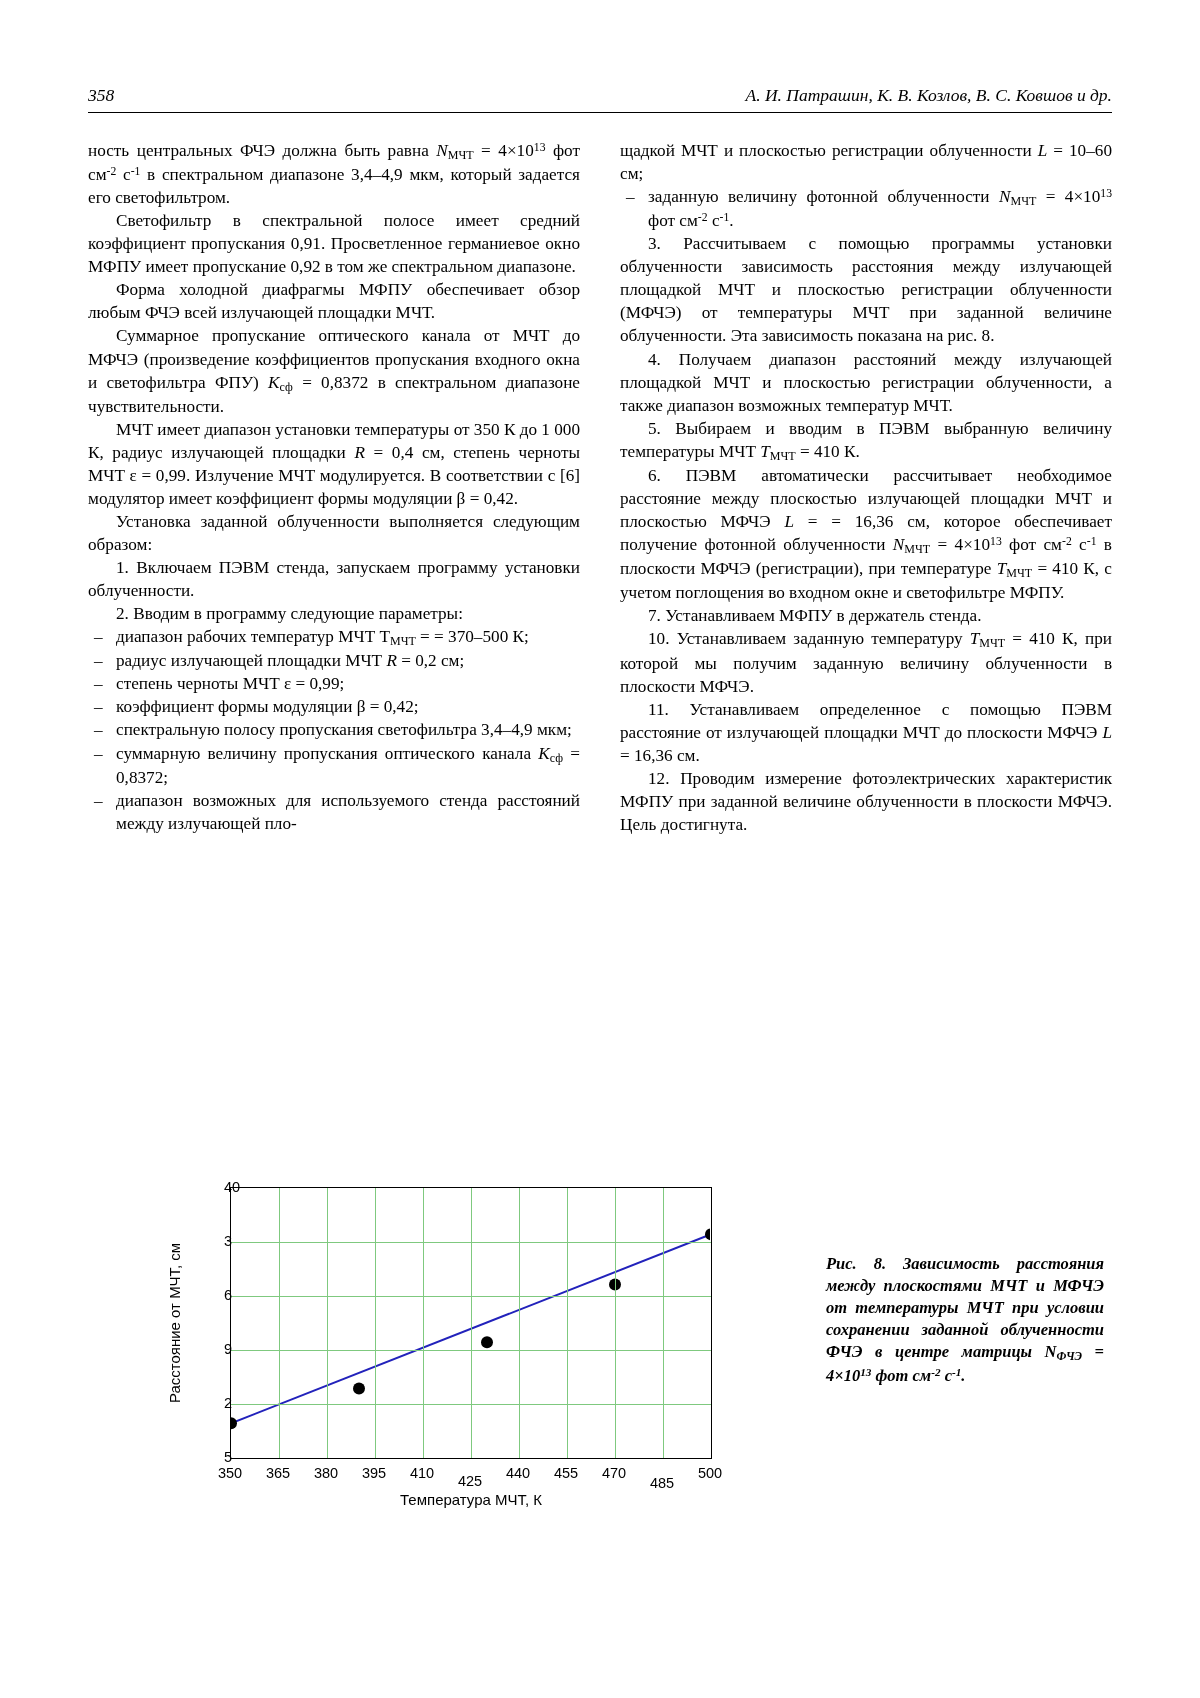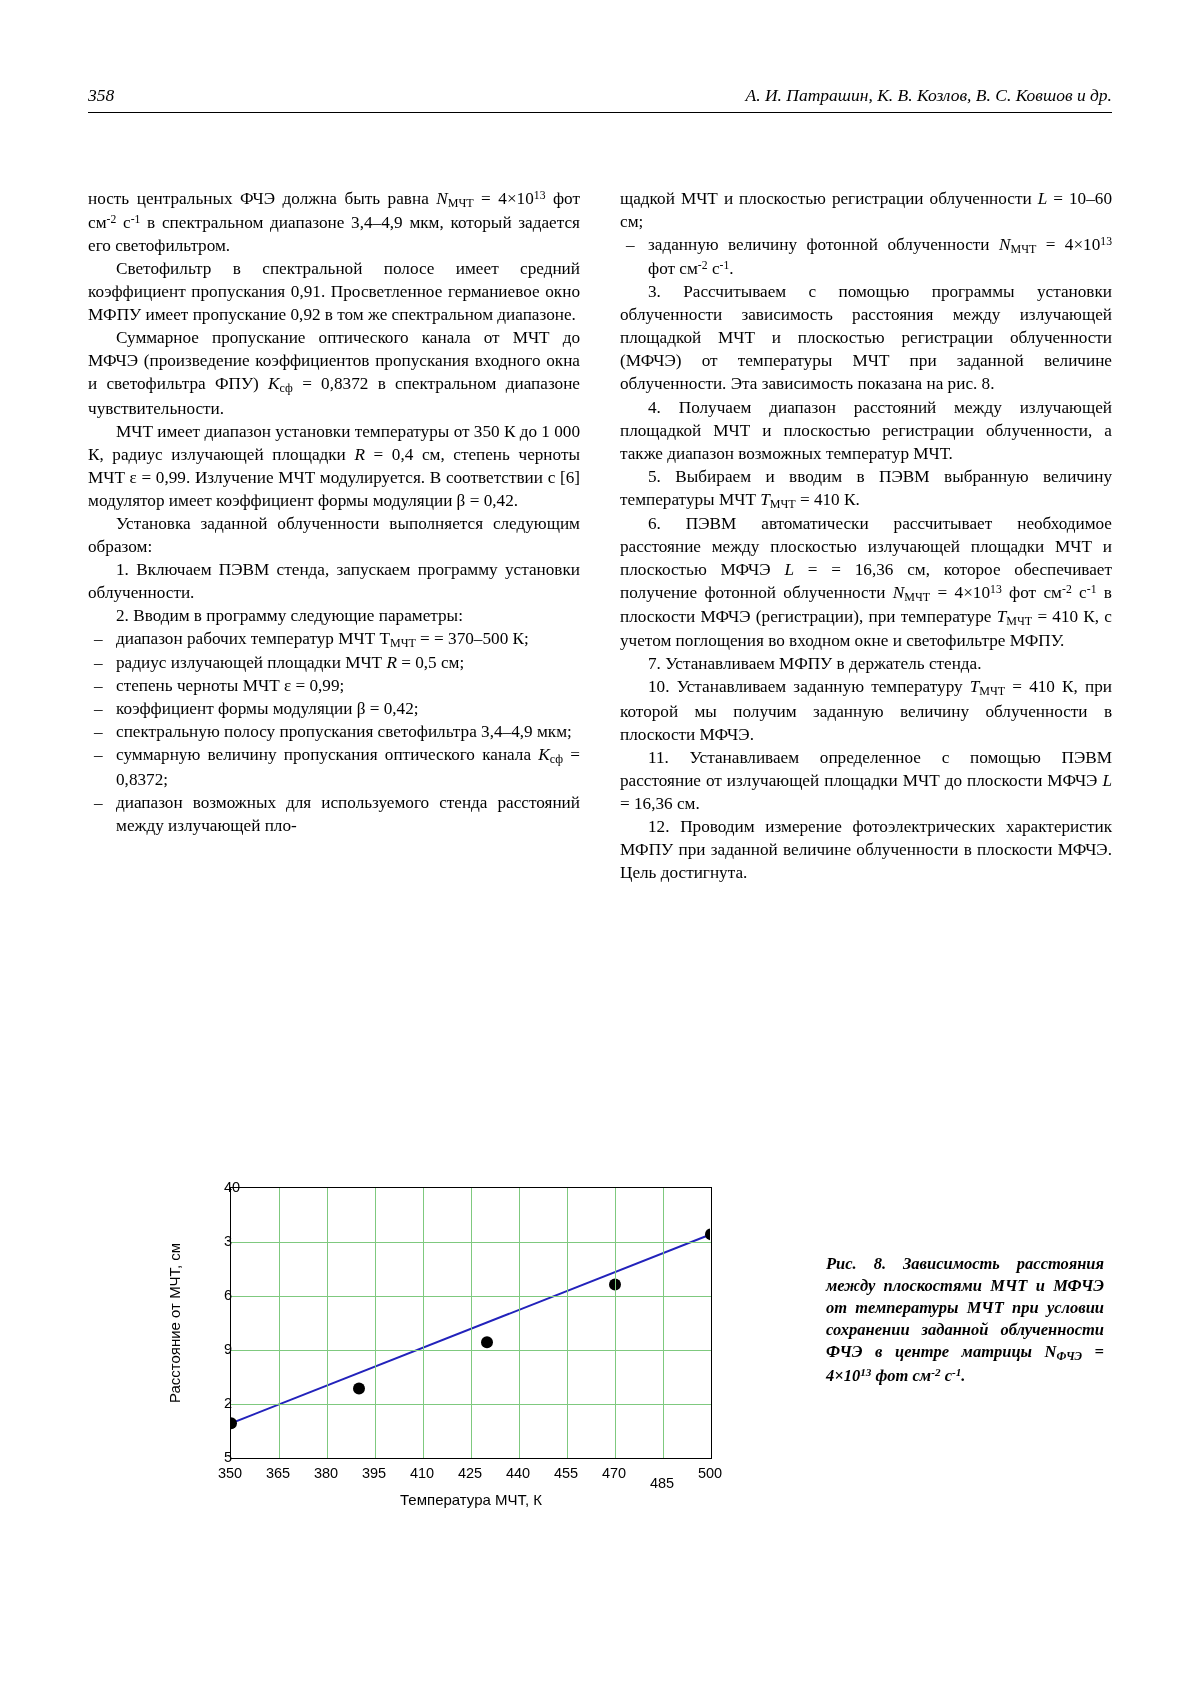--- a/index.html
+++ b/index.html
@@ -45,21 +45,21 @@
   .col {
     width: 492px;
     font-size: 17.2px;
     line-height: 1.34;
     text-align: justify;
   }
   .col p {
     margin: 0;
     text-indent: 28px;
   }
-  .col p.noindent { text-indent: 0; margin-top: 48px; }
+  .col p.noindent { text-indent: 0; }
   sub { font-size: 0.7em; vertical-align: -0.25em; }
   sup { font-size: 0.68em; vertical-align: 0.45em; }
   i { font-style: italic; }
 
   ul.dashlist {
     list-style: none;
     margin: 0;
     padding: 0;
   }
   ul.dashlist > li {
@@ -165,34 +165,35 @@
   </div>
 
   <div class="columns">
 
     <div class="col">
 
       <p class="noindent"><span>ность центральных ФЧЭ должна быть равна </span><i>N</i><sub>МЧТ</sub><span> = 4×10</span><sup>13</sup><span> фот см</span><sup>-2</sup><span> с</span><sup>-1</sup><span> в спектральном диапазоне 3,4–4,9 мкм, который задается его светофильтром.</span></p>
 
       <p>Светофильтр в спектральной полосе имеет средний коэффициент пропускания 0,91. Просветленное германиевое окно МФПУ имеет пропускание 0,92 в том же спектральном диапазоне.</p>
 
+      <p>Форма холодной диафрагмы МФПУ обеспечивает обзор любым ФЧЭ всей излучающей площадки МЧТ.</p>
 
       <p><span>Суммарное пропускание оптического канала от МЧТ до МФЧЭ (произведение коэффициентов пропускания входного окна и светофильтра ФПУ) </span><i>K</i><sub>сф</sub><span> = 0,8372 в спектральном диапазоне чувствительности.</span></p>
 
       <p><span>МЧТ имеет диапазон установки температуры от 350 К до 1 000 К, радиус излучающей площадки </span><i>R</i><span> = 0,4 см, степень черноты МЧТ ε = 0,99. Излучение МЧТ модулируется. В соответствии с [6] модулятор имеет коэффициент формы модуляции β = 0,42.</span></p>
 
       <p>Установка заданной облученности выполняется следующим образом:</p>
 
       <p>1. Включаем ПЭВМ стенда, запускаем программу установки облученности.</p>
 
       <p>2. Вводим в программу следующие параметры:</p>
 
       <ul class="dashlist">
         <li><span class="dash">–</span><span>диапазон рабочих температур МЧТ Т</span><sub>МЧТ</sub><span> = = 370–500 К;</span></li>
-        <li><span class="dash">–</span><span>радиус излучающей площадки МЧТ </span><i>R</i><span> = 0,5 см;</span></li>
+        <li><span class="dash">–</span><span>радиус излучающей площадки МЧТ </span><i>R</i><span> = 0,2 см;</span></li>
         <li><span class="dash">–</span><span>степень черноты МЧТ ε = 0,99;</span></li>
         <li><span class="dash">–</span><span>коэффициент формы модуляции β = 0,42;</span></li>
         <li><span class="dash">–</span><span>спектральную полосу пропускания светофильтра 3,4–4,9 мкм;</span></li>
         <li><span class="dash">–</span><span>суммарную величину пропускания оптического канала </span><i>K</i><sub>сф</sub><span> = 0,8372;</span></li>
         <li><span class="dash">–</span><span>диапазон возможных для используемого стенда расстояний между излучающей пло-</span></li>
       </ul>
 
     </div>
 
     <div class="col">
@@ -244,21 +245,21 @@
           <div class="ytick" style="position: absolute; left: 106px; top: 120px; transform: translate(-100%, -50%); margin-right: 0px;">6</div>
           <div class="ytick" style="position: absolute; left: 106px; top: 66px; transform: translate(-100%, -50%); margin-right: 0px;">3</div>
           <div class="ytick" style="position: absolute; left: 106px; top: 12px; transform: translate(-100%, -50%); margin-right: 0px;">40</div>
         </div>
       <div id="xtick-host">
           <div class="xtick" style="position: absolute; left: 112px; top: 290px; margin-top: 0px;">350</div>
           <div class="xtick" style="position: absolute; left: 160px; top: 290px; margin-top: 0px;">365</div>
           <div class="xtick" style="position: absolute; left: 208px; top: 290px; margin-top: 0px;">380</div>
           <div class="xtick" style="position: absolute; left: 256px; top: 290px; margin-top: 0px;">395</div>
           <div class="xtick" style="position: absolute; left: 304px; top: 290px; margin-top: 0px;">410</div>
-          <div class="xtick" style="position: absolute; left: 352px; top: 290px; margin-top: 0px;">425</div>
+          <div class="xtick" style="position: absolute; left: 352px; top: 290px; margin-top: 8px;">425</div>
           <div class="xtick" style="position: absolute; left: 400px; top: 290px; margin-top: 0px;">440</div>
           <div class="xtick" style="position: absolute; left: 448px; top: 290px; margin-top: 0px;">455</div>
           <div class="xtick" style="position: absolute; left: 496px; top: 290px; margin-top: 0px;">470</div>
           <div class="xtick" style="position: absolute; left: 544px; top: 290px; margin-top: 10px;">485</div>
           <div class="xtick" style="position: absolute; left: 592px; top: 290px; margin-top: 0px;">500</div>
         </div>
       <div class="ylabel">Расстояние от МЧТ, см</div>
       <div class="xlabel">Температура МЧТ, К</div>
     </div>
 

